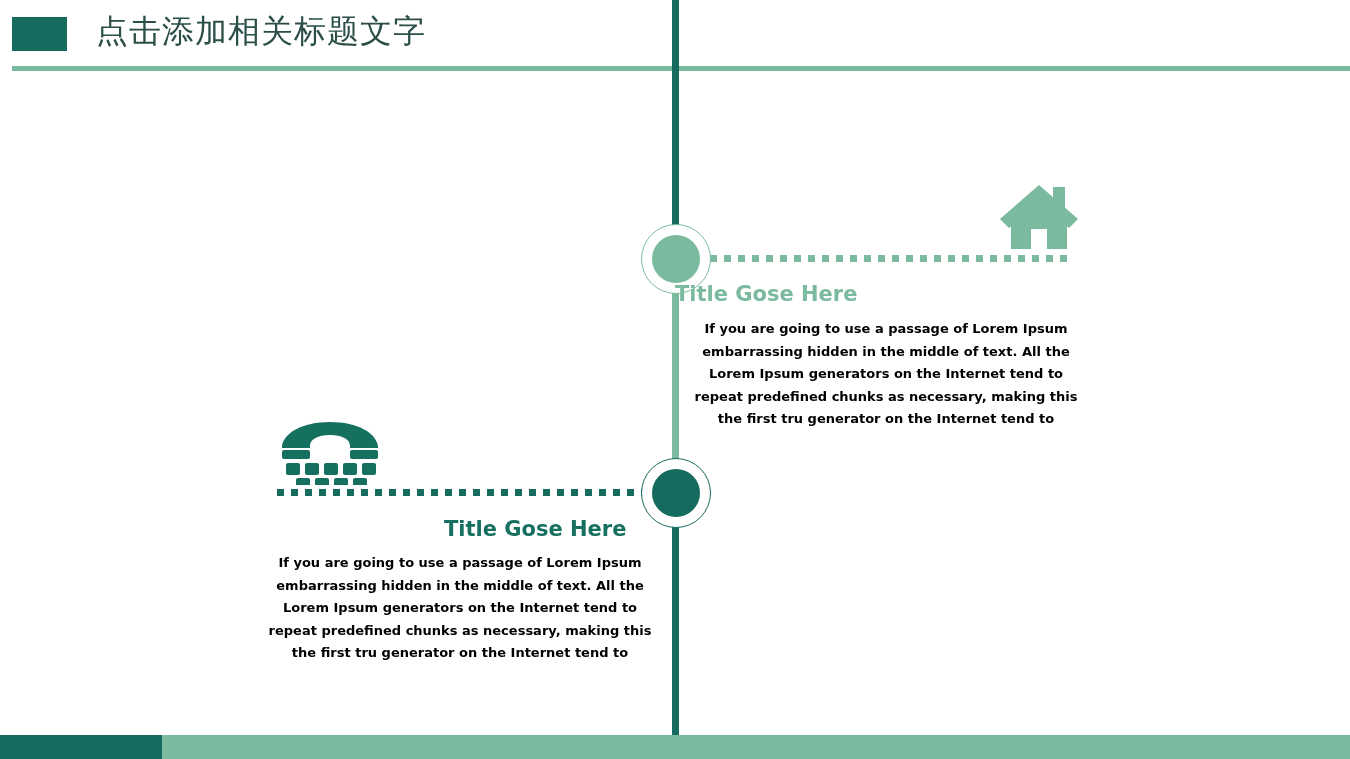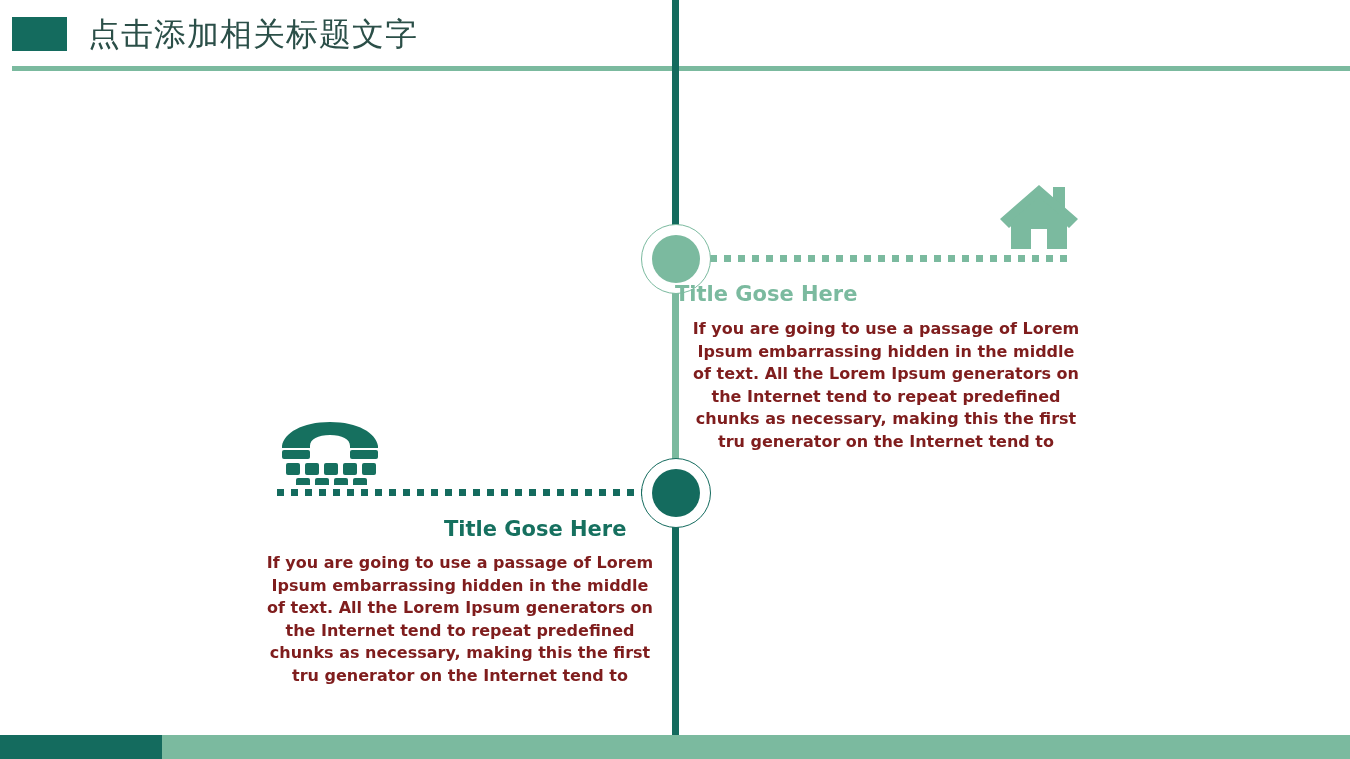--- a/index.html
+++ b/index.html
@@ -24,26 +24,26 @@
   #header-square {
     position: absolute;
     left: 12px;
     top: 17px;
     width: 55px;
     height: 34px;
     background: #146b5e;
   }
   #header-title {
     position: absolute;
-    left: 88px;
+    left: 96px;
     top: 10px;
     font-size: 32px;
     line-height: 48px;
     color: #2b4f48;
-    font-family: Liberation Serif, serif;
+    font-family: Liberation Mono, monospace;
     font-weight: 400;
     letter-spacing: 1px;
     white-space: nowrap;
     text-align: right;
   }
   #header-rule {
     position: absolute;
     left: 12px;
     top: 66px;
     width: 1338px;
@@ -151,24 +151,24 @@
   
   .block-title {
     position: absolute;
     font-size: 21px;
     font-weight: bold;
     font-family: "DejaVu Sans", "Liberation Sans", sans-serif;
     white-space: nowrap;
   }
   .block-body {
     position: absolute;
-    font-size: 16px;
+    font-size: 13px;
     font-weight: bold;
     line-height: 22.5px;
-    color: #7f1d1d;
+    color: #000000;
     text-align: center;
     font-family: "DejaVu Sans", "Liberation Sans", sans-serif;
   }
 
   #top-title {
     left: 675px;
     top: 282px;
     color: #7bba9f;
   }
   #top-body {

